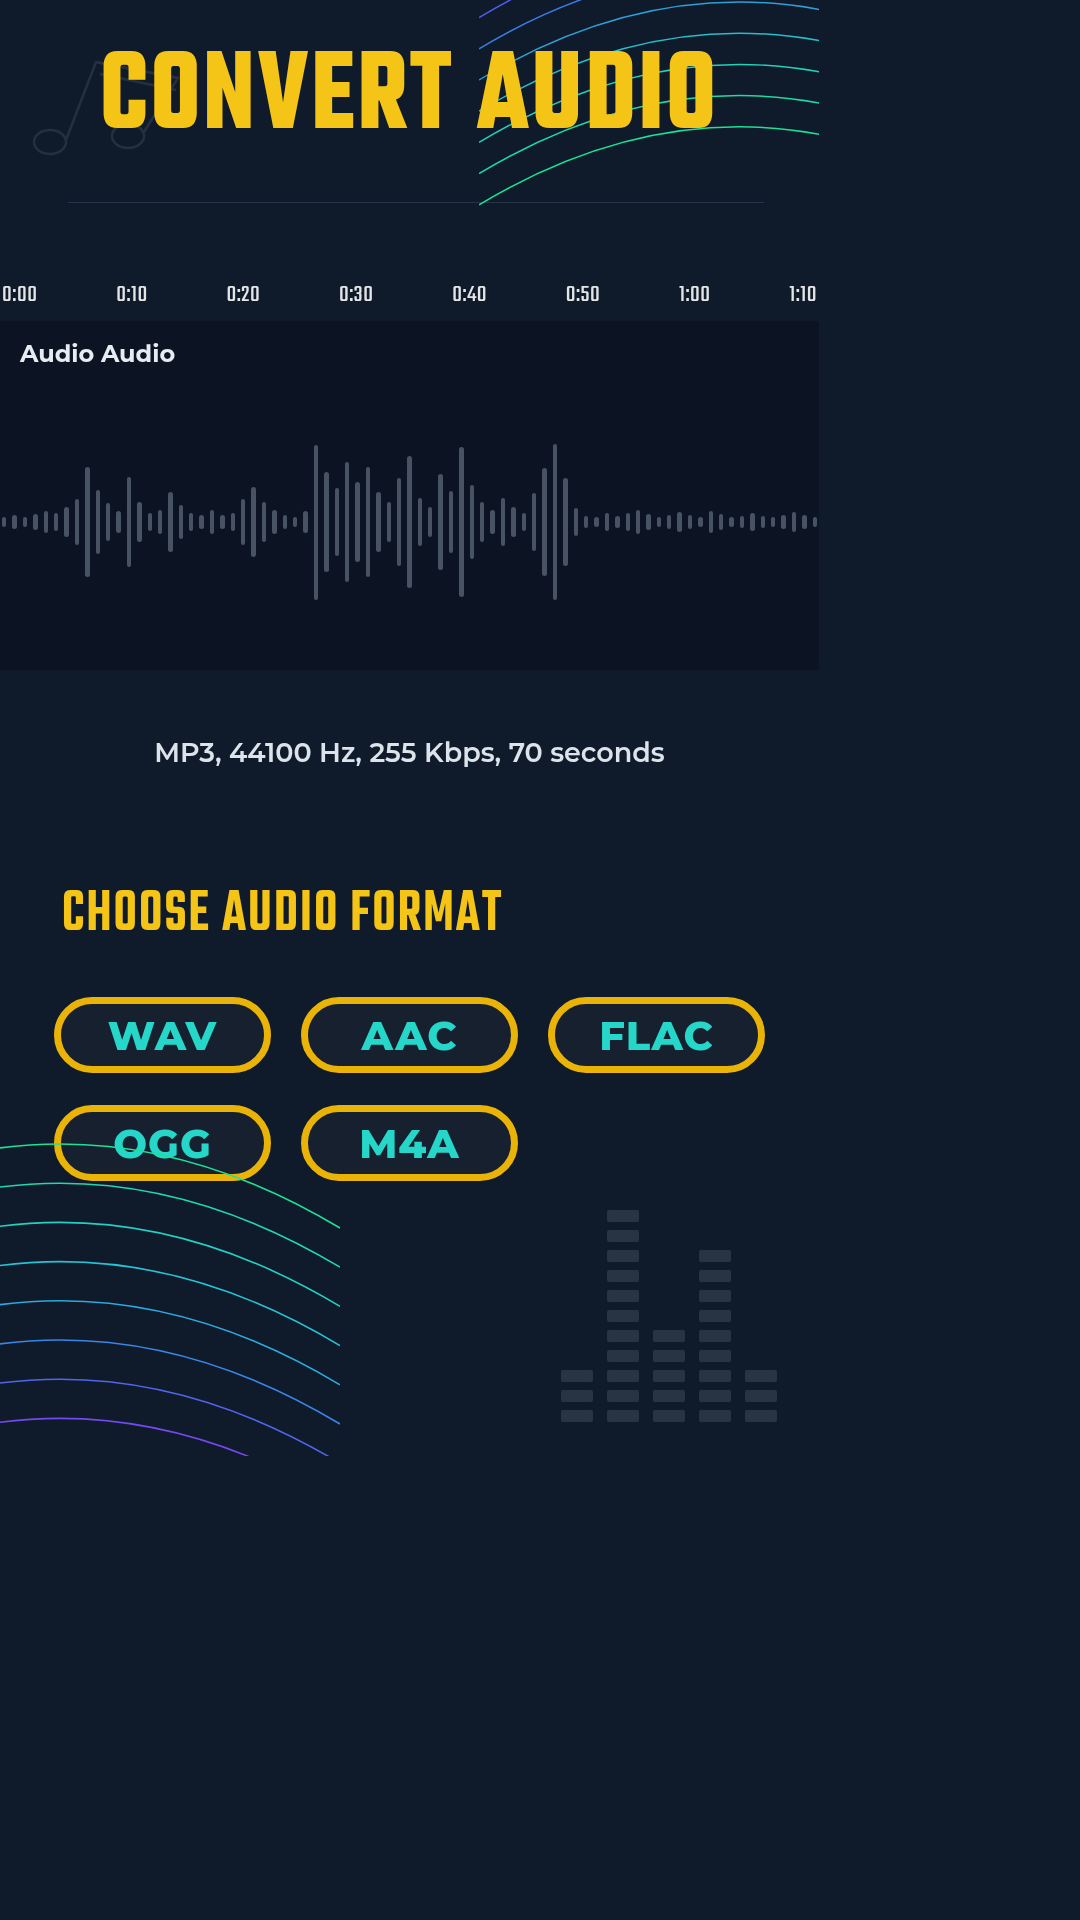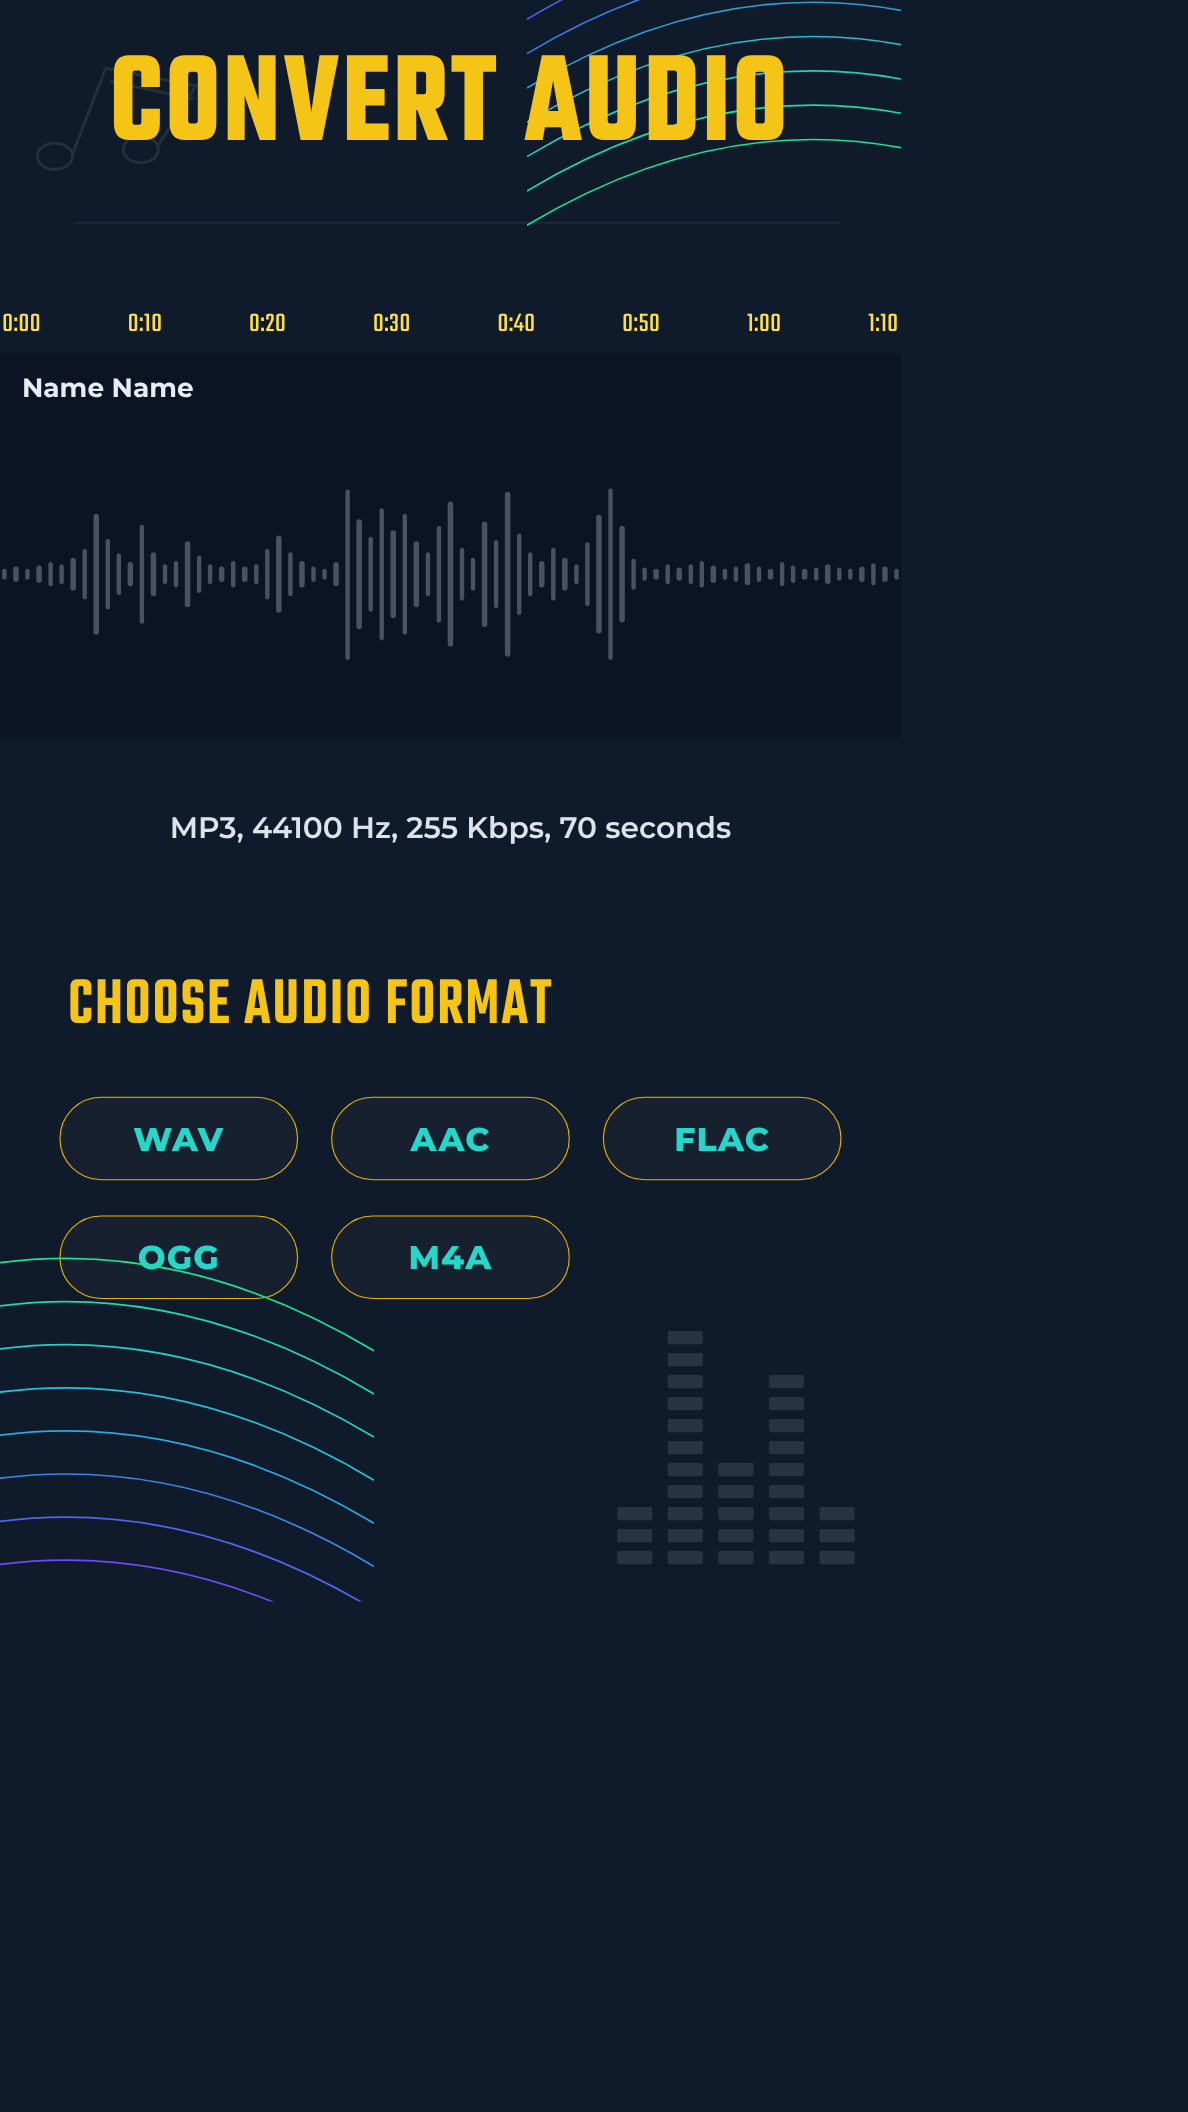--- a/index.html
+++ b/index.html
@@ -65,21 +65,21 @@
   .timeline {
     position: relative;
     margin-top: 74px;
     height: 32px;
     display: flex;
     justify-content: space-between;
     padding: 0 2px;
     font-family: "Teko", "Oswald", "Arial Narrow", sans-serif;
     font-size: 25px;
     letter-spacing: 0.5px;
-    color: #fde047;
+    color: #e5e5e5;
   }
   .timeline span { display:inline-block; }
 
   .audio-card {
     margin-top: 12px;
     background: rgba(12,20,34,0.9);
     padding: 18px 0 38px 0;
   }
   .audio-label {
     font-weight: 700;
@@ -127,26 +127,26 @@
     margin: 46px 54px 0 54px;
     display: grid;
     grid-template-columns: repeat(3, 1fr);
     column-gap: 30px;
     row-gap: 32px;
   }
   .fmt {
     height: 76px;
     border-radius: 38px;
     background: #16202f;
-    border: 1px solid #eab308;
+    border: 7px solid #eab308;
     display: flex;
     align-items: center;
     justify-content: center;
     font-weight: 800;
-    font-size: 30px;
+    font-size: 40px;
     letter-spacing: 1px;
     color: #25d6c9;
     cursor: pointer;
   }
 
   
   .eq {
     position: absolute;
     right: 42px;
     bottom: 34px;
@@ -213,21 +213,21 @@
   <span>0:10</span>
   <span>0:20</span>
   <span>0:30</span>
   <span>0:40</span>
   <span>0:50</span>
   <span>1:00</span>
   <span>1:10</span>
 </div>
 
 <div class="audio-card">
-  <div class="audio-label">Name Name</div>
+  <div class="audio-label">Audio Audio</div>
   <div class="wave-row" id="wave-row">
       <div class="bar" style="height: 10px;"></div>
       <div class="bar" style="height: 14px;"></div>
       <div class="bar" style="height: 10px;"></div>
       <div class="bar" style="height: 16px;"></div>
       <div class="bar" style="height: 22px;"></div>
       <div class="bar" style="height: 18px;"></div>
       <div class="bar" style="height: 30px;"></div>
       <div class="bar" style="height: 46px;"></div>
       <div class="bar" style="height: 110px;"></div>

